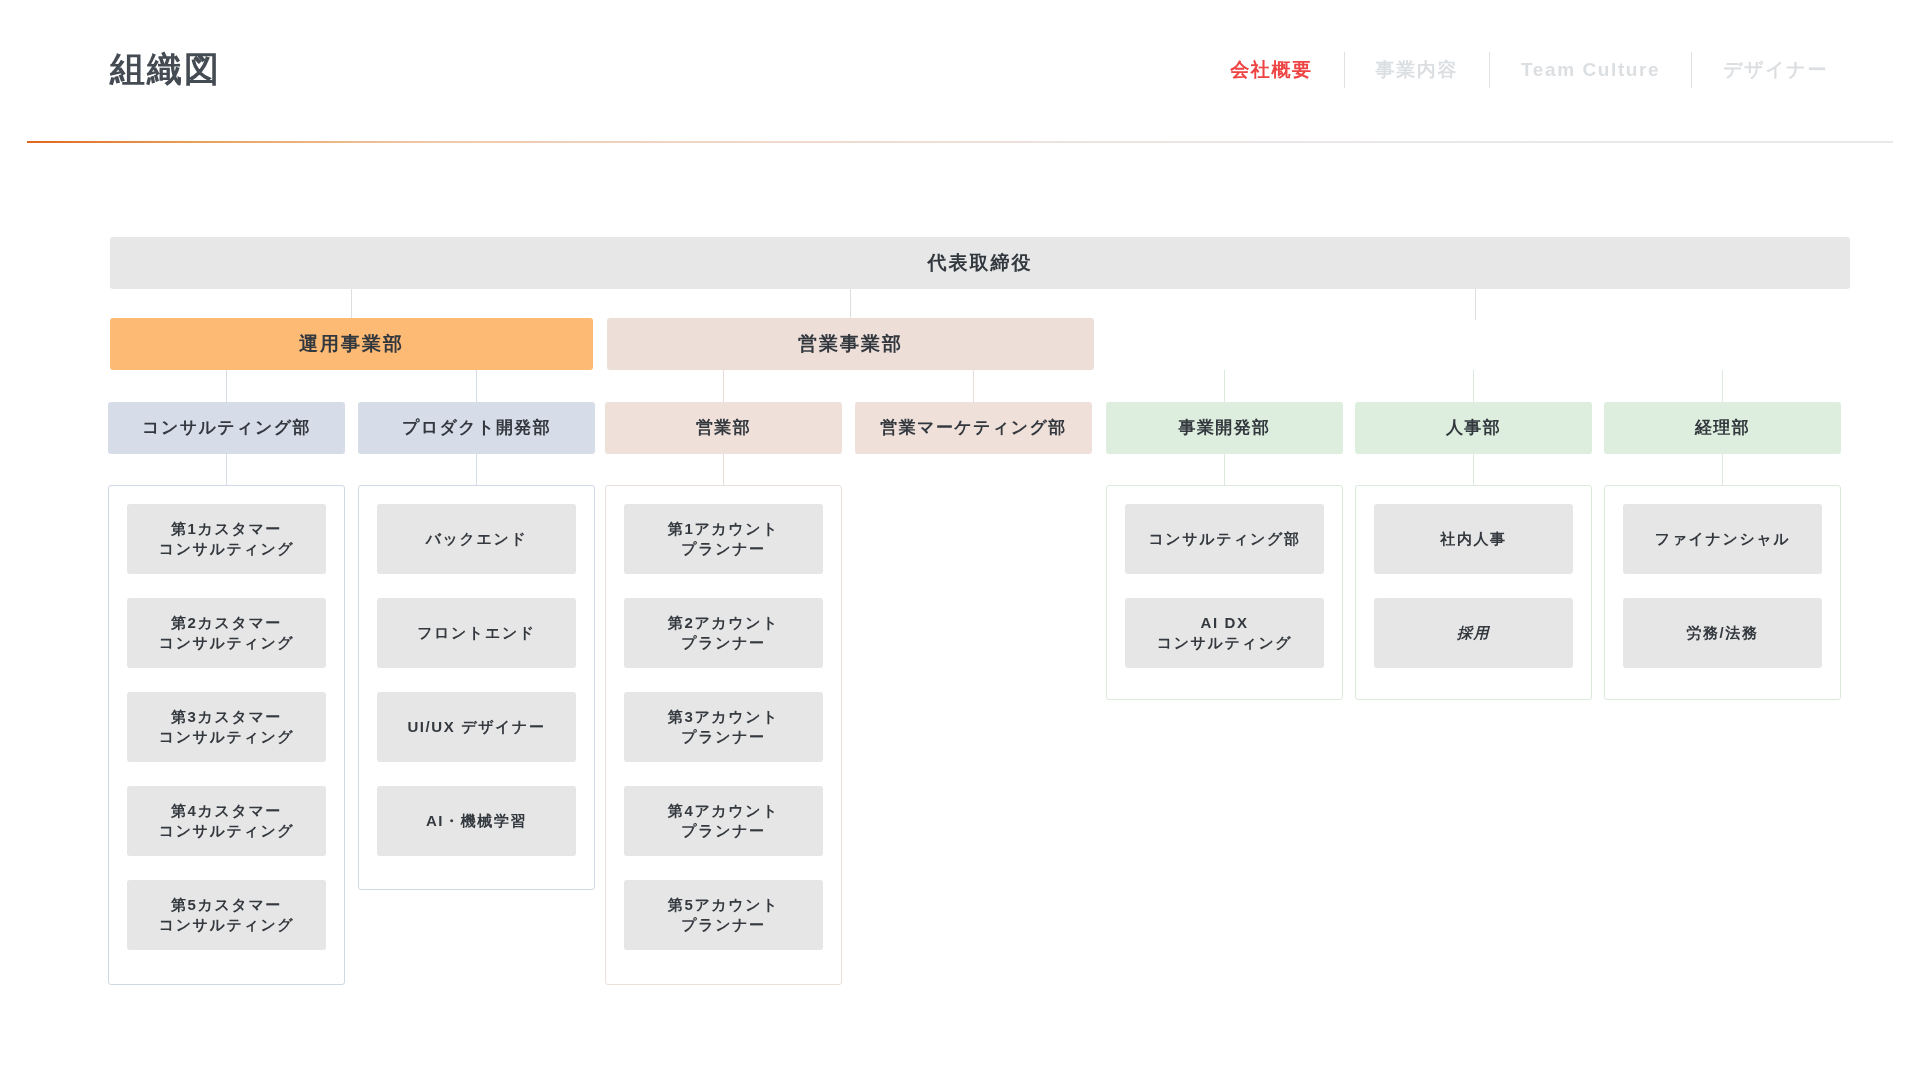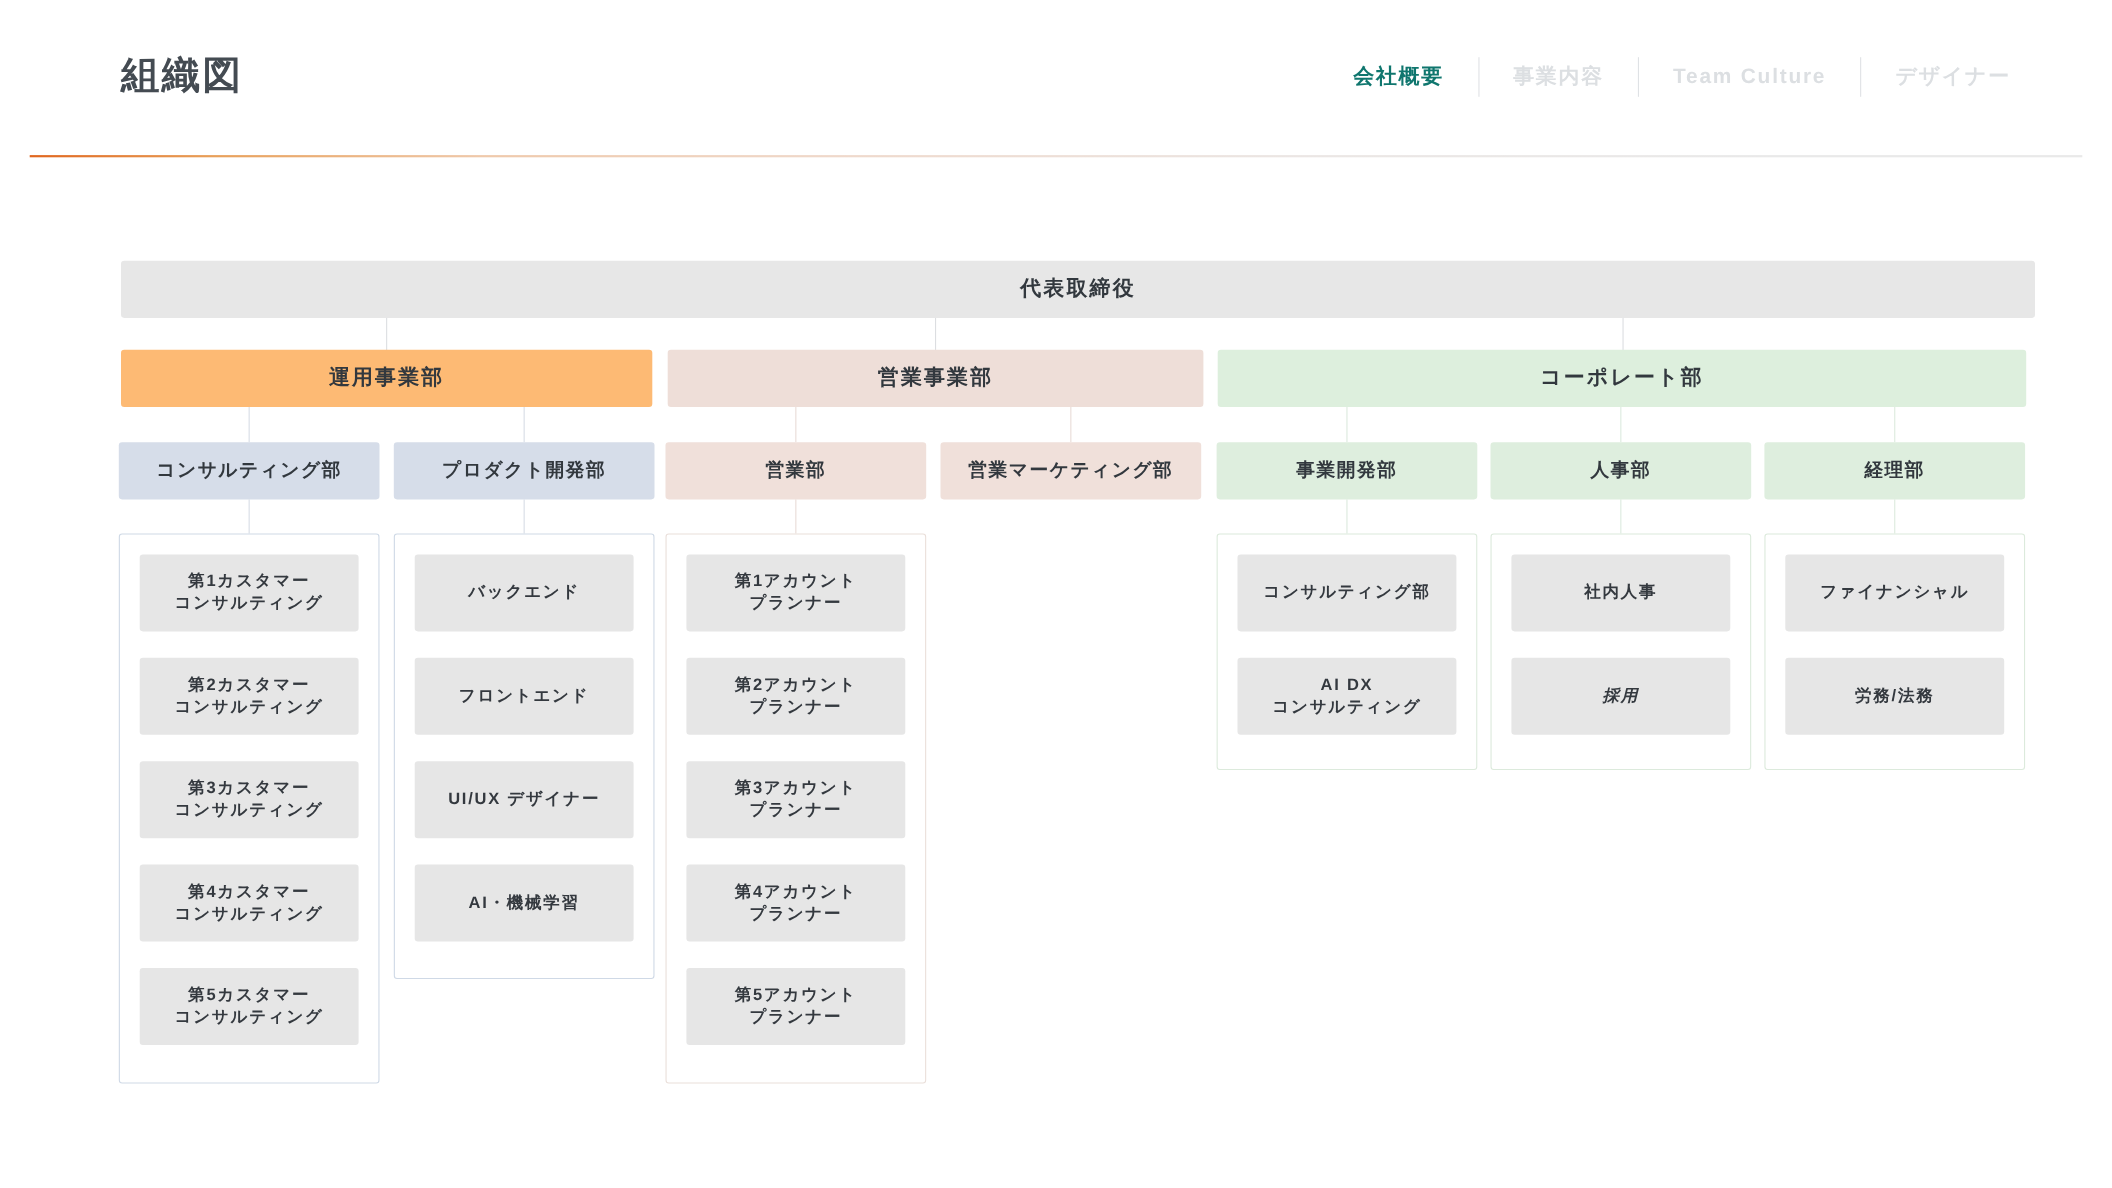--- a/index.html
+++ b/index.html
@@ -56,21 +56,21 @@
     font-size: 19px;
     font-weight: 700;
     letter-spacing: 1.6px;
     color: #dcdfe2;
     padding: 0 31px;
     white-space: nowrap;
     line-height: 42px;
     cursor: pointer;
     user-select: none;
   }
-  .nav-item.active { color: #0f766e; }
+  .nav-item.active { color: #ef4444; }
   .nav-sep {
     width: 1px;
     height: 36px;
     background: #dfe2e5;
     flex: 0 0 1px;
   }
   .header-rule {
     position: absolute;
     left: 27px;
     right: 27px;
@@ -180,21 +180,20 @@
   <div class="chart">
 
     <div class="node n-ceo" style="left:110px; top:222px; width:1740px; height:52px;">代表取締役</div>
 
     <div class="ln ln-v ln-gray" style="left:351px; top:274px; height:31px;"></div>
     <div class="ln ln-v ln-gray" style="left:850px; top:274px; height:31px;"></div>
     <div class="ln ln-v ln-gray" style="left:1475px; top:274px; height:31px;"></div>
 
     <div class="node n-div c-blue" style="left:110px; top:303px; width:483px; height:52px;">運用事業部</div>
     <div class="node n-div c-pink" style="left:607px; top:303px; width:487px; height:52px;font-family:Liberation Serif, serif;">営業事業部</div>
-    <div class="node n-div c-green" style="left:1107px; top:303px; width:735px; height:52px;">コーポレート部</div>
 
     <div class="ln ln-v ln-blue" style="left:226px; top:355px; height:32px;"></div>
     <div class="ln ln-v ln-blue" style="left:476px; top:355px; height:32px;"></div>
     <div class="ln ln-v ln-pink" style="left:723px; top:355px; height:32px;"></div>
     <div class="ln ln-v ln-pink" style="left:973px; top:355px; height:32px;"></div>
     <div class="ln ln-v ln-green" style="left:1224px; top:355px; height:32px;"></div>
     <div class="ln ln-v ln-green" style="left:1473px; top:355px; height:32px;"></div>
     <div class="ln ln-v ln-green" style="left:1722px; top:355px; height:32px;"></div>
 
     <div class="node n-dept c-blue2" style="left:108px; top:387px; width:237px; height:52px;">コンサルティング部</div>

